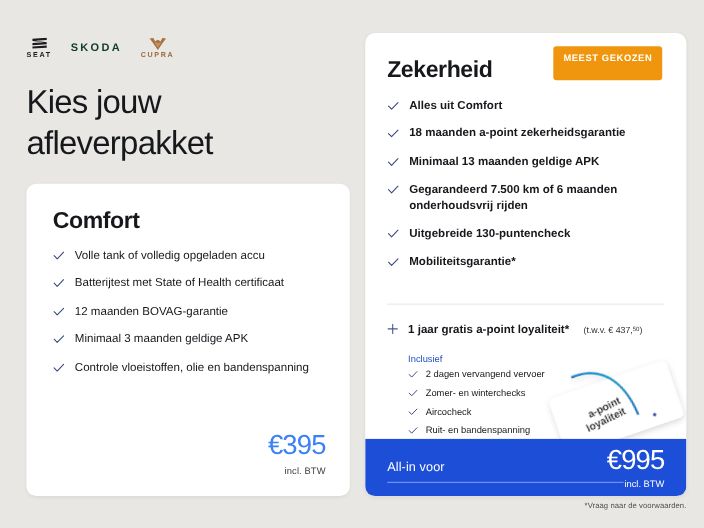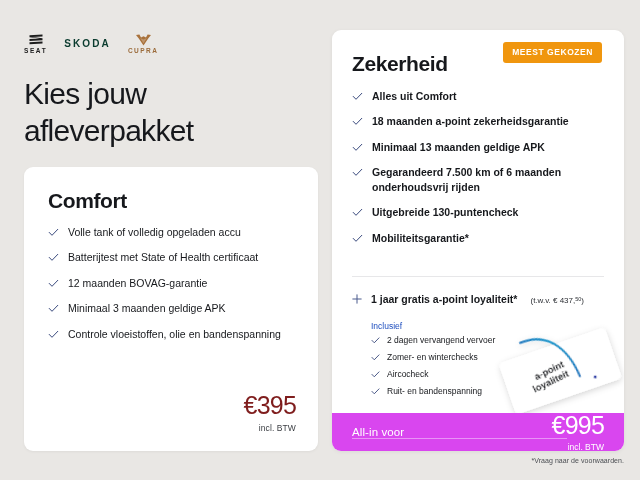--- a/index.html
+++ b/index.html
@@ -111,21 +111,21 @@
 
   
   .badge {
     position: absolute;
     right: 22px; top: 12px;
     background: #f0960e;
     color: #ffffff;
     font-size: 8.5px;
     font-weight: 700;
     letter-spacing: 0.55px;
-    padding: 5px 9px 6px 9px;
+    padding: 5px 9px 16px 9px;
     border-radius: 3px;
     white-space: nowrap;
   }
 
   
   .feat-list { list-style: none; }
 
   .feat {
     position: relative;
     display: flex;
@@ -163,21 +163,21 @@
   
   .price-block {
     position: absolute;
     right: 22px; bottom: 18px;
     text-align: right;
   }
   .price-main {
     font-size: 25px;
     font-weight: 400;
     letter-spacing: -0.8px;
-    color: #7f1d1d;
+    color: #3b82f6;
     line-height: 1;
     margin-left: 45px;
   }
   .price-sub {
     font-size: 8.5px;
     color: #3a3d42;
     margin-top: 5px;
     letter-spacing: 0.1px;
   }
 
@@ -255,22 +255,22 @@
     position: absolute;
     left: 158px; top: 288px;
     width: 140px; height: 98px;
     pointer-events: none;
   }
 
   
   .blue-footer {
     position: absolute;
     left: 0; bottom: 0;
-    width: 292px; height: 38px;
-    background: #d946ef;
+    width: 292px; height: 52px;
+    background: #1d4ed8;
     display: flex;
     align-items: center;
     justify-content: space-between;
     padding: 0 20px;
   }
   .allin-label {
     font-size: 11.5px;
     font-weight: 400;
     color: #ffffff;
     letter-spacing: 0.1px;

